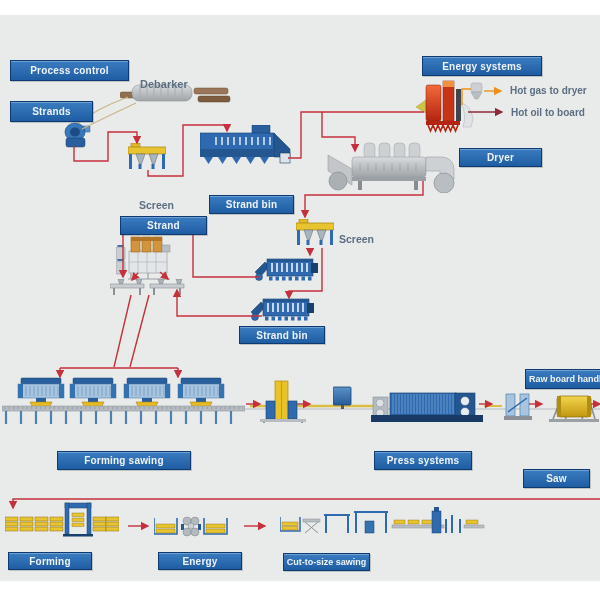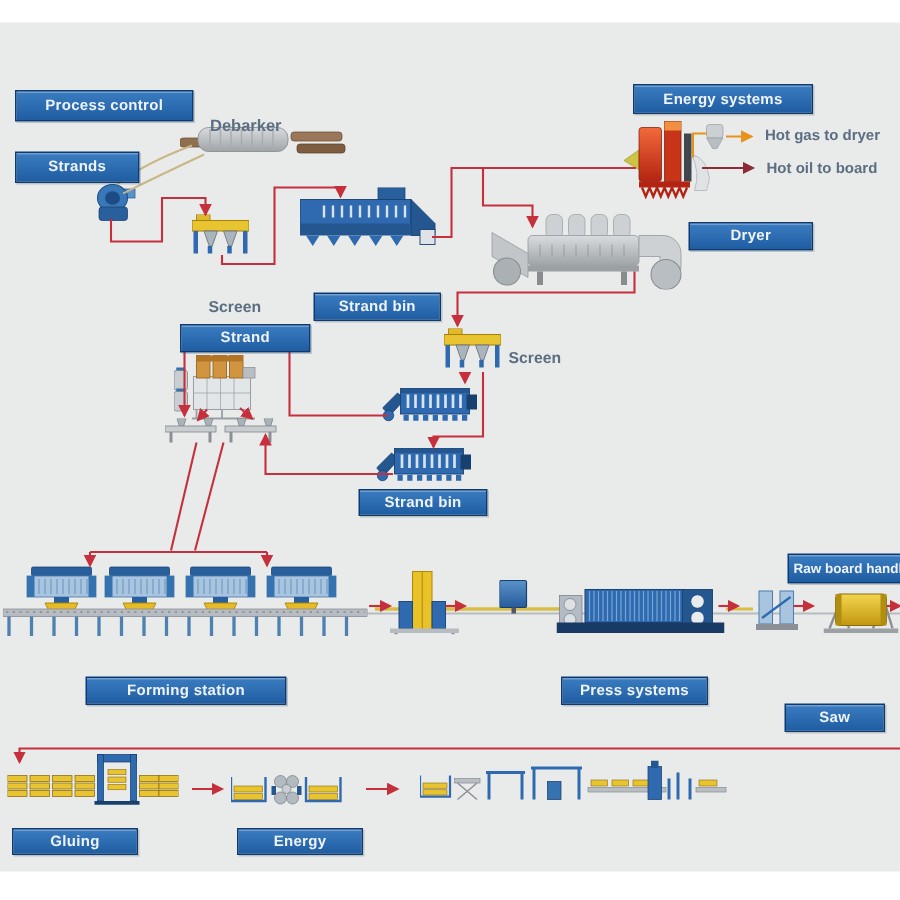--- a/index.html
+++ b/index.html
@@ -379,25 +379,26 @@
   </svg>
 
   <div class="box" style="left:10px;top:45px;width:117px;height:19px">Process control</div>
   <div class="box" style="left:10px;top:86px;width:81px;height:19px">Strands</div>
   <div class="box" style="left:459px;top:133px;width:81px;height:17px">Dryer</div>
   <div class="box" style="left:422px;top:41px;width:118px;height:18px">Energy systems</div>
   <div class="box" style="left:209px;top:180px;width:83px;height:17px">Strand bin</div>
   <div class="box" style="left:120px;top:201px;width:85px;height:17px">Strand</div>
   <div class="box" style="left:239px;top:311px;width:84px;height:16px">Strand bin</div>
   <div class="box small" style="left:525px;top:354px;width:92px;height:18px">Raw board handling</div>
-  <div class="box" style="left:57px;top:436px;width:132px;height:17px">Forming station</div>
+  <div class="box" style="left:57px;top:436px;width:132px;height:17px">Forming sawing</div>
   <div class="box" style="left:374px;top:436px;width:96px;height:17px">Press systems</div>
   <div class="box" style="left:523px;top:454px;width:65px;height:17px">Saw</div>
-  <div class="box" style="left:8px;top:537px;width:82px;height:16px">Gluing</div>
+  <div class="box" style="left:8px;top:537px;width:82px;height:16px">Forming</div>
   <div class="box" style="left:158px;top:537px;width:82px;height:16px">Energy</div>
+  <div class="box small" style="left:283px;top:538px;width:85px;height:16px">Cut-to-size sawing</div>
 
   <span class="lbl" style="left:140px;top:63px;font-size:11px">Debarker</span>
   <span class="lbl" style="left:139px;top:184px">Screen</span>
   <span class="lbl" style="left:339px;top:218px">Screen</span>
   <span class="lbl" style="left:510px;top:70px;font-size:10px">Hot gas to dryer</span>
   <span class="lbl" style="left:511px;top:92px;font-size:10px">Hot oil to board</span>
 
   <div class="white-strip"></div>
 </div>
 

